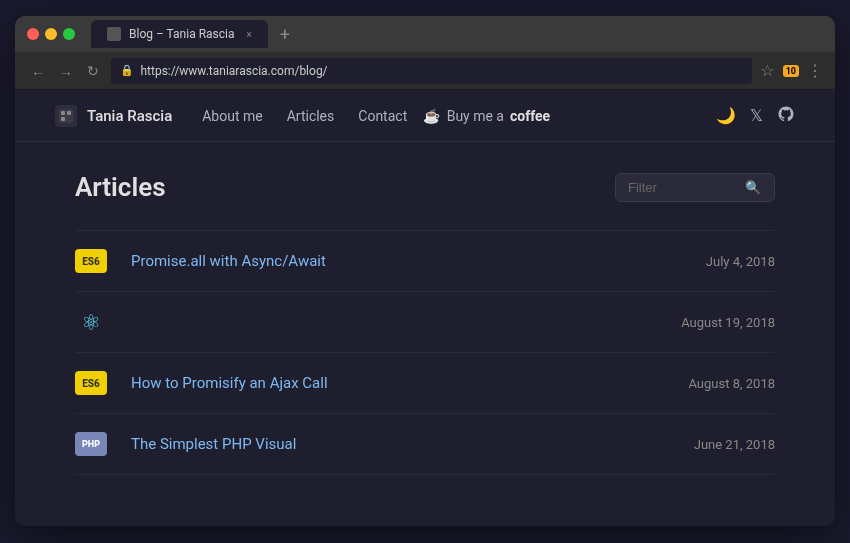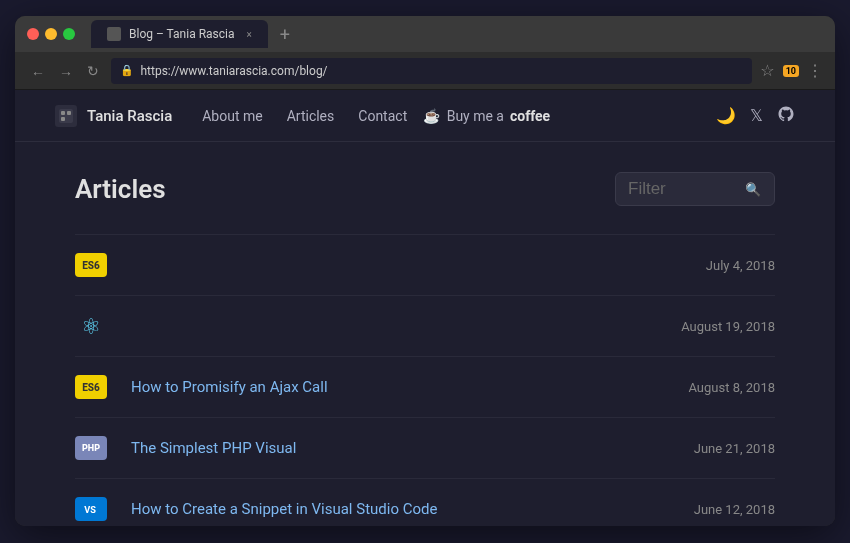--- a/index.html
+++ b/index.html
@@ -275,21 +275,21 @@
       border-radius: 6px;
       padding: 6px 12px;
       gap: 8px;
       width: 160px;
     }
 
     .filter-input {
       background: none;
       border: none;
       color: #b0b0c0;
-      font-size: 17px;
+      font-size: 13px;
       outline: none;
       flex: 1;
       width: 100%;
     }
 
     .filter-input::placeholder {
       color: #666;
     }
 
     .filter-search-icon {
@@ -449,20 +449,21 @@
           <span class="filter-search-icon">🔍</span>
         </div>
       </div>
 
       <div class="article-list">
 
         <div class="article-item">
           <div class="article-icon-img">
             <div class="article-badge badge-es6">ES6</div>
           </div>
+          <a class="article-title">Promise.all with Async/Await</a>
           <span class="article-date">July 4, 2018</span>
         </div>
 
         <div class="article-item">
           <div class="article-icon-img">
             <span style="color:#61dafb; font-size:22px;">⚛</span>
           </div>
           <span class="article-date">August 19, 2018</span>
         </div>
 
@@ -475,29 +476,17 @@
         </div>
 
         <div class="article-item">
           <div class="article-icon-img">
             <div class="article-badge badge-php">PHP</div>
           </div>
           <a class="article-title">The Simplest PHP Visual</a>
           <span class="article-date">June 21, 2018</span>
         </div>
 
-        <div class="article-item">
-          <div class="article-icon-img">
-            <div class="article-badge badge-vs">
-              <svg width="20" height="20" viewBox="0 0 24 24" fill="#0078d4">
-                <rect width="24" height="24" fill="#0078d4" rx="3"></rect>
-                <text x="4" y="17" font-size="11" fill="white" font-weight="bold">VS</text>
-              </svg>
-            </div>
-          </div>
-          <a class="article-title">How to Create a Snippet in Visual Studio Code</a>
-          <span class="article-date">June 12, 2018</span>
-        </div>
 
       </div>
     </div>
   </div>
 </div>
 
 </body></html>

